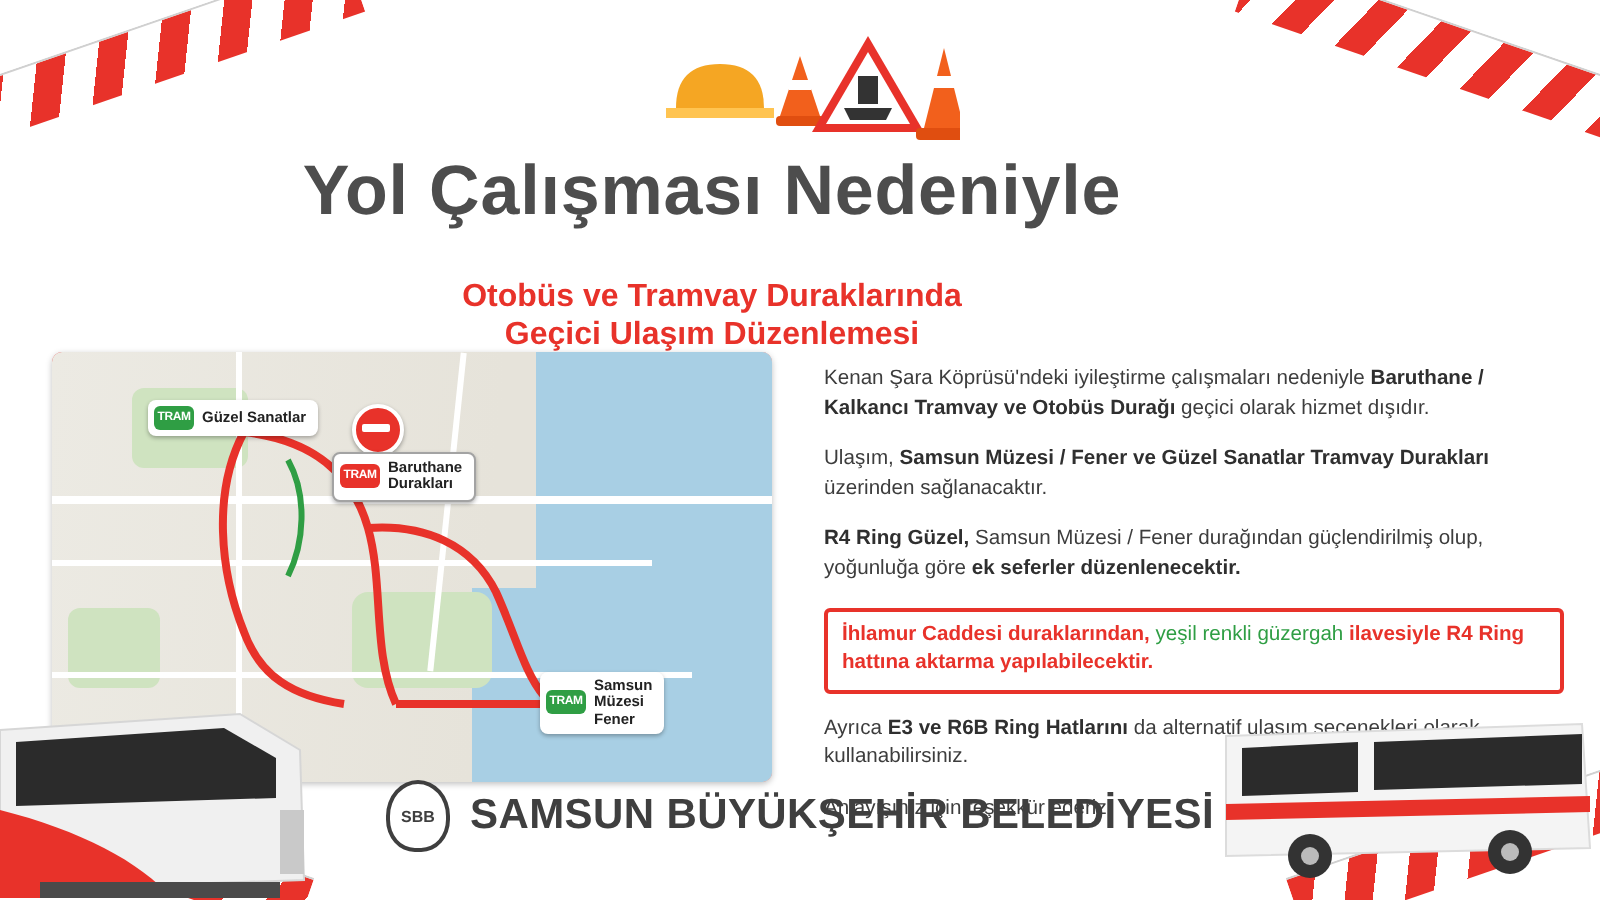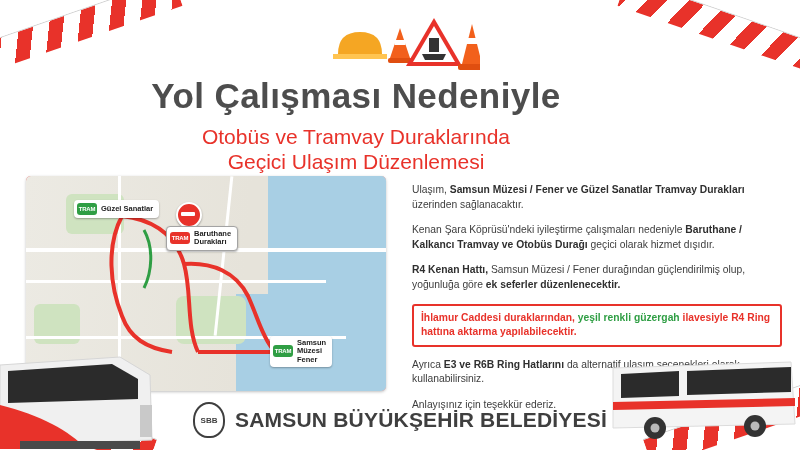--- a/index.html
+++ b/index.html
@@ -23,21 +23,21 @@
 
   
   .head{
     position:absolute;top:78px;left:0;width:712px;text-align:center;
   }
   .title1{
     font-size:35px;font-weight:bold;color:#4d4d4d;letter-spacing:.4px;
     line-height:1.05;
   }
   .title2{
-    margin-top:9px;font-size:21px;font-weight:normal;color:#e8322a;line-height:1.22;
+    margin-top:24px;font-size:16px;font-weight:bold;color:#e8322a;line-height:1.22;
   }
 
   
   .illus{position:absolute;top:10px;left:330px;width:150px;height:75px;}
 
   
   .map{
     position:absolute;left:26px;top:176px;width:360px;height:215px;
     border-radius:5px;overflow:hidden;background:#ef4444;
     box-shadow:0 1px 3px rgba(0,0,0,.25);
@@ -85,25 +85,25 @@
   .txt{
     position:absolute;left:412px;top:183px;width:370px;
     font-size:10.3px;color:#3d3d3d;line-height:1.42;
   }
   .txt p{margin:0 0 11px 0;}
   .txt b{color:#2f2f2f;}
   .redbox{
     border:2px solid #e8322a;border-radius:3px;padding:5px 7px;margin:0 0 11px 0;
     color:#e8322a;font-weight:bold;font-size:10.3px;line-height:1.42;
   }
-  .greenw{color:#2f9e44;font-weight:bold;text-align:right;}
+  .greenw{color:#2f9e44;font-weight:normal;text-align:right;}
 
   
   .footer{
-    position:absolute;left:0;bottom:12px;width:800px;text-align:center;
+    position:absolute;left:0;bottom:24px;width:800px;text-align:center;
     display:flex;align-items:center;justify-content:center;gap:10px;
   }
   .crest{
     width:28px;height:32px;border:2px solid #3f3f3f;border-radius:50% 50% 45% 45%;
     display:flex;align-items:center;justify-content:center;font-size:8px;font-weight:bold;
     color:#3f3f3f;background:#fff;
   }
   .fname{font-size:21px;font-weight:bold;color:#3f3f3f;letter-spacing:.2px;}
 
   
@@ -204,27 +204,27 @@
     <span>
       <span>Samsun</span><br>
       <span>Müzesi</span><br>
       <span>Fener</span>
     </span>
   </div>
 </div>
 
 <div class="txt">
   <p>
+    <span>Kenan Şara Köprüsü'ndeki iyileştirme çalışmaları nedeniyle </span><b>Baruthane / Kalkancı Tramvay ve Otobüs Durağı</b><span> geçici olarak hizmet dışıdır.</span>
+  </p>
+  <p>
     <span>Ulaşım, </span><b>Samsun Müzesi / Fener ve Güzel Sanatlar Tramvay Durakları</b><span> üzerinden sağlanacaktır.</span>
   </p>
   <p>
-    <span>Kenan Şara Köprüsü'ndeki iyileştirme çalışmaları nedeniyle </span><b>Baruthane / Kalkancı Tramvay ve Otobüs Durağı</b><span> geçici olarak hizmet dışıdır.</span>
-  </p>
-  <p>
-    <b>R4 Kenan Hattı,</b><span> Samsun Müzesi / Fener durağından güçlendirilmiş olup, yoğunluğa göre </span><b>ek seferler düzenlenecektir.</b>
+    <b>R4 Ring Güzel,</b><span> Samsun Müzesi / Fener durağından güçlendirilmiş olup, yoğunluğa göre </span><b>ek seferler düzenlenecektir.</b>
   </p>
   <div class="redbox">
     <span>İhlamur Caddesi duraklarından, </span><span class="greenw">yeşil renkli güzergah</span><span> ilavesiyle R4 Ring hattına aktarma yapılabilecektir.</span>
   </div>
   <p>
     <span>Ayrıca </span><b>E3 ve R6B Ring Hatlarını</b><span> da alternatif ulaşım seçenekleri olarak kullanabilirsiniz.</span>
   </p>
   <p>Anlayışınız için teşekkür ederiz.</p>
 </div>
 

